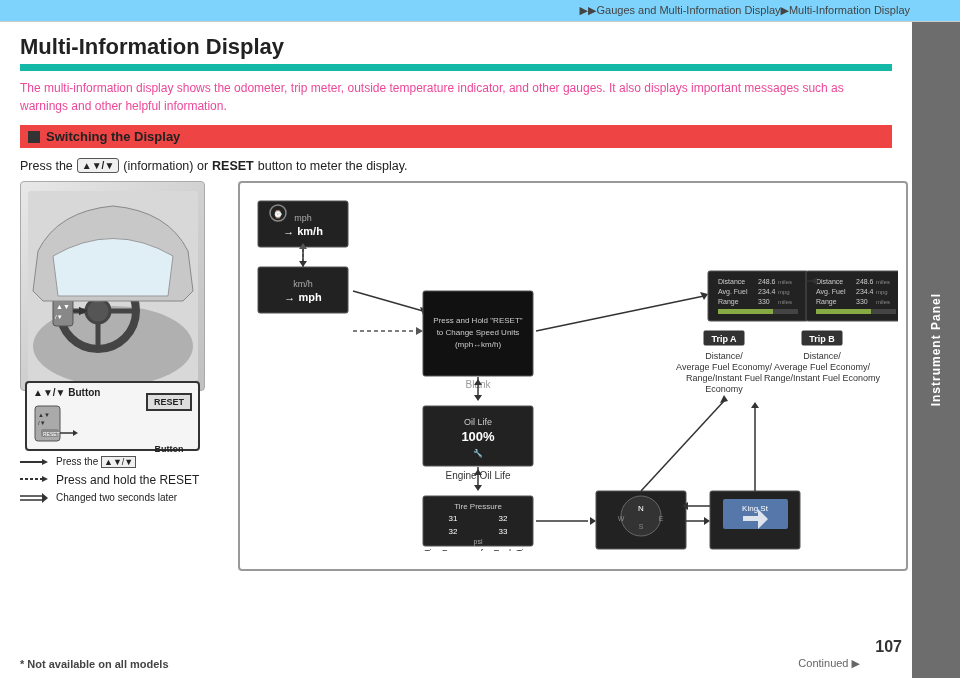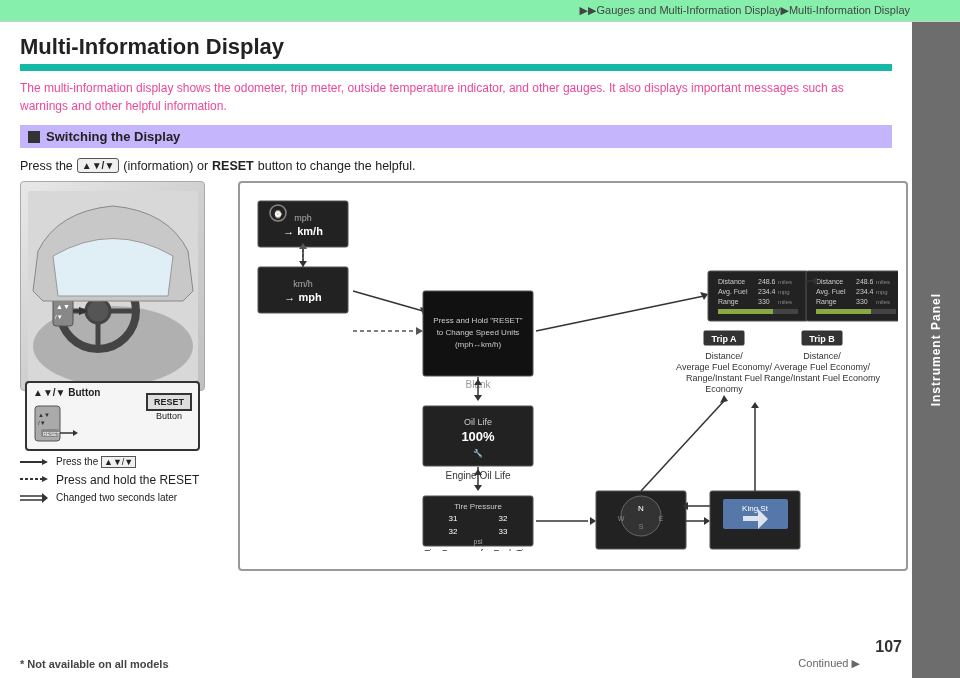--- a/index.html
+++ b/index.html
@@ -12,21 +12,21 @@
       height: 678px;
       overflow: hidden;
       position: relative;
     }
 
     
     .breadcrumb-bar {
       position: absolute;
       top: 0; left: 0; right: 0;
       height: 22px;
-      background: #86efac;
+      background: #7dd3fc;
       border-bottom: 1px solid #ccc;
       display: flex;
       align-items: center;
       justify-content: flex-end;
       padding-right: 50px;
       font-size: 11px;
       color: #444;
       text-align: right;
     }
 
@@ -75,21 +75,21 @@
     
     .description {
       font-size: 12px;
       line-height: 1.5;
       margin-bottom: 10px;
       color: #ec4899;
     }
 
     
     .section-heading {
-      background: #c4b5fd;
+      background: #ef4444;
       padding: 4px 8px;
       font-size: 13px;
       font-weight: bold;
       margin-bottom: 10px;
       display: flex;
       align-items: center;
       gap: 6px;
     }
     .section-heading-icon {
       width: 12px;
@@ -254,21 +254,21 @@
   <div class="section-heading">
     <span class="section-heading-icon"></span>
     <span>Switching the Display</span>
   </div>
 
   <div class="press-instruction">
     <span>Press the</span>
     <span class="button-icon">▲▼/▼</span>
     <span>(information) or</span>
     <span style="font-weight:bold;">RESET</span>
-    <span>button to change the helpful.</span>
+    <span>button to meter the display.</span>
   </div>
 
   <div class="diagram-area">
 
     <div class="car-section">
 
       <div class="car-image-placeholder">
         <svg width="170" height="190" viewBox="0 0 170 190">
 
           <rect x="0" y="0" width="170" height="190" fill="#d8d8d8" rx="3"></rect>
@@ -310,21 +310,21 @@
               <text x="5" y="24" fill="#333" font-size="6">/▼</text>
               <rect x="8" y="28" width="18" height="8" rx="2" fill="#888"></rect>
               <text x="10" y="35" fill="#fff" font-size="5">RESET</text>
 
               <line x1="27" y1="32" x2="40" y2="32" stroke="#333" stroke-width="1.5"></line>
               <polygon points="40,29 40,35 45,32" fill="#333"></polygon>
             </svg>
           </div>
           <div class="reset-box">
             <div class="reset-label-box" style="font-size:9px; font-weight:bold; border:2px solid #333; padding:2px 6px; background:#ddd;">RESET</div>
-            <div class="reset-btn-label" style="font-size:9px; font-weight:normal;">Button</div>
+            <div class="reset-btn-label" style="font-size:9px; font-weight:bold;margin-top:33px;">Button</div>
           </div>
         </div>
       </div>
 
       <div class="legend-area">
 
         <div class="legend-item">
           <svg width="30" height="12" viewBox="0 0 30 12">
             <line x1="0" y1="6" x2="22" y2="6" stroke="#333" stroke-width="2"></line>
             <polygon points="22,3 22,9 28,6" fill="#333"></polygon>

